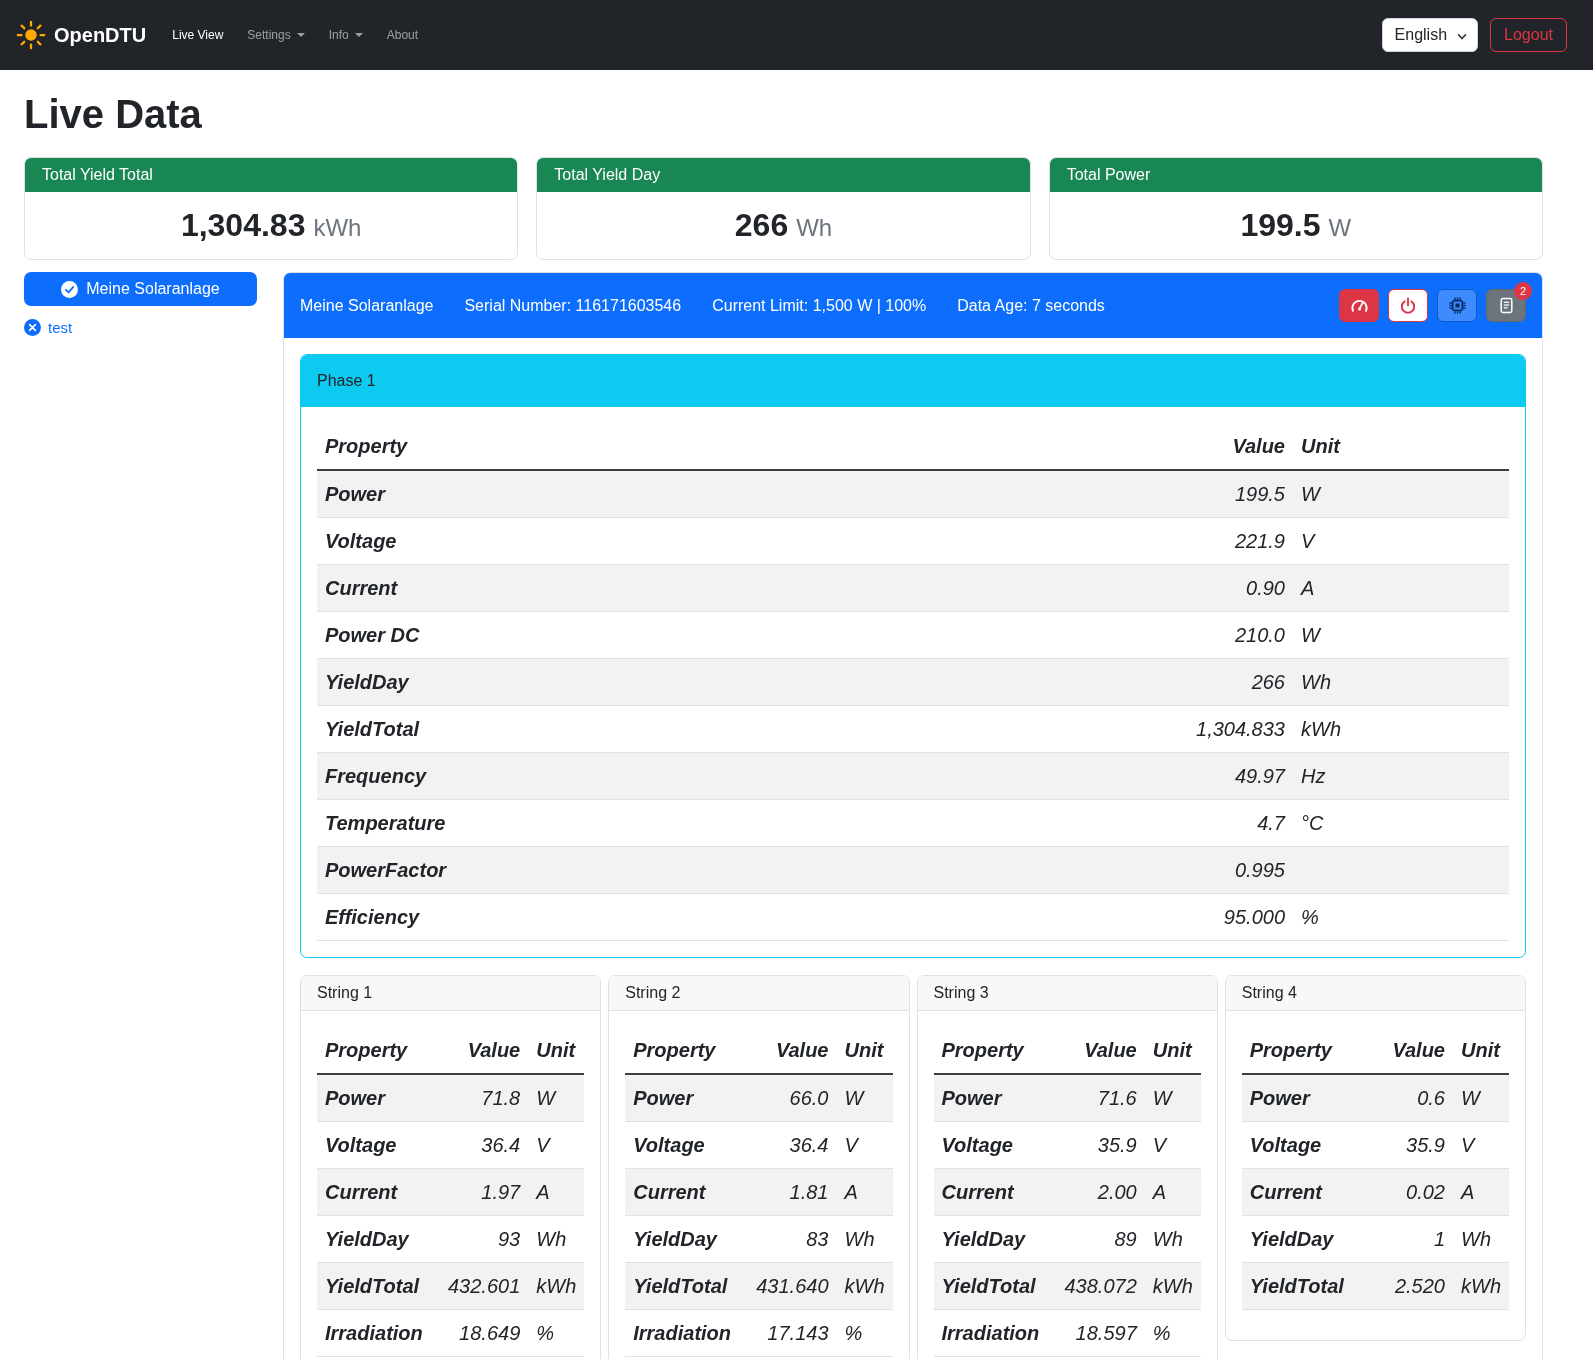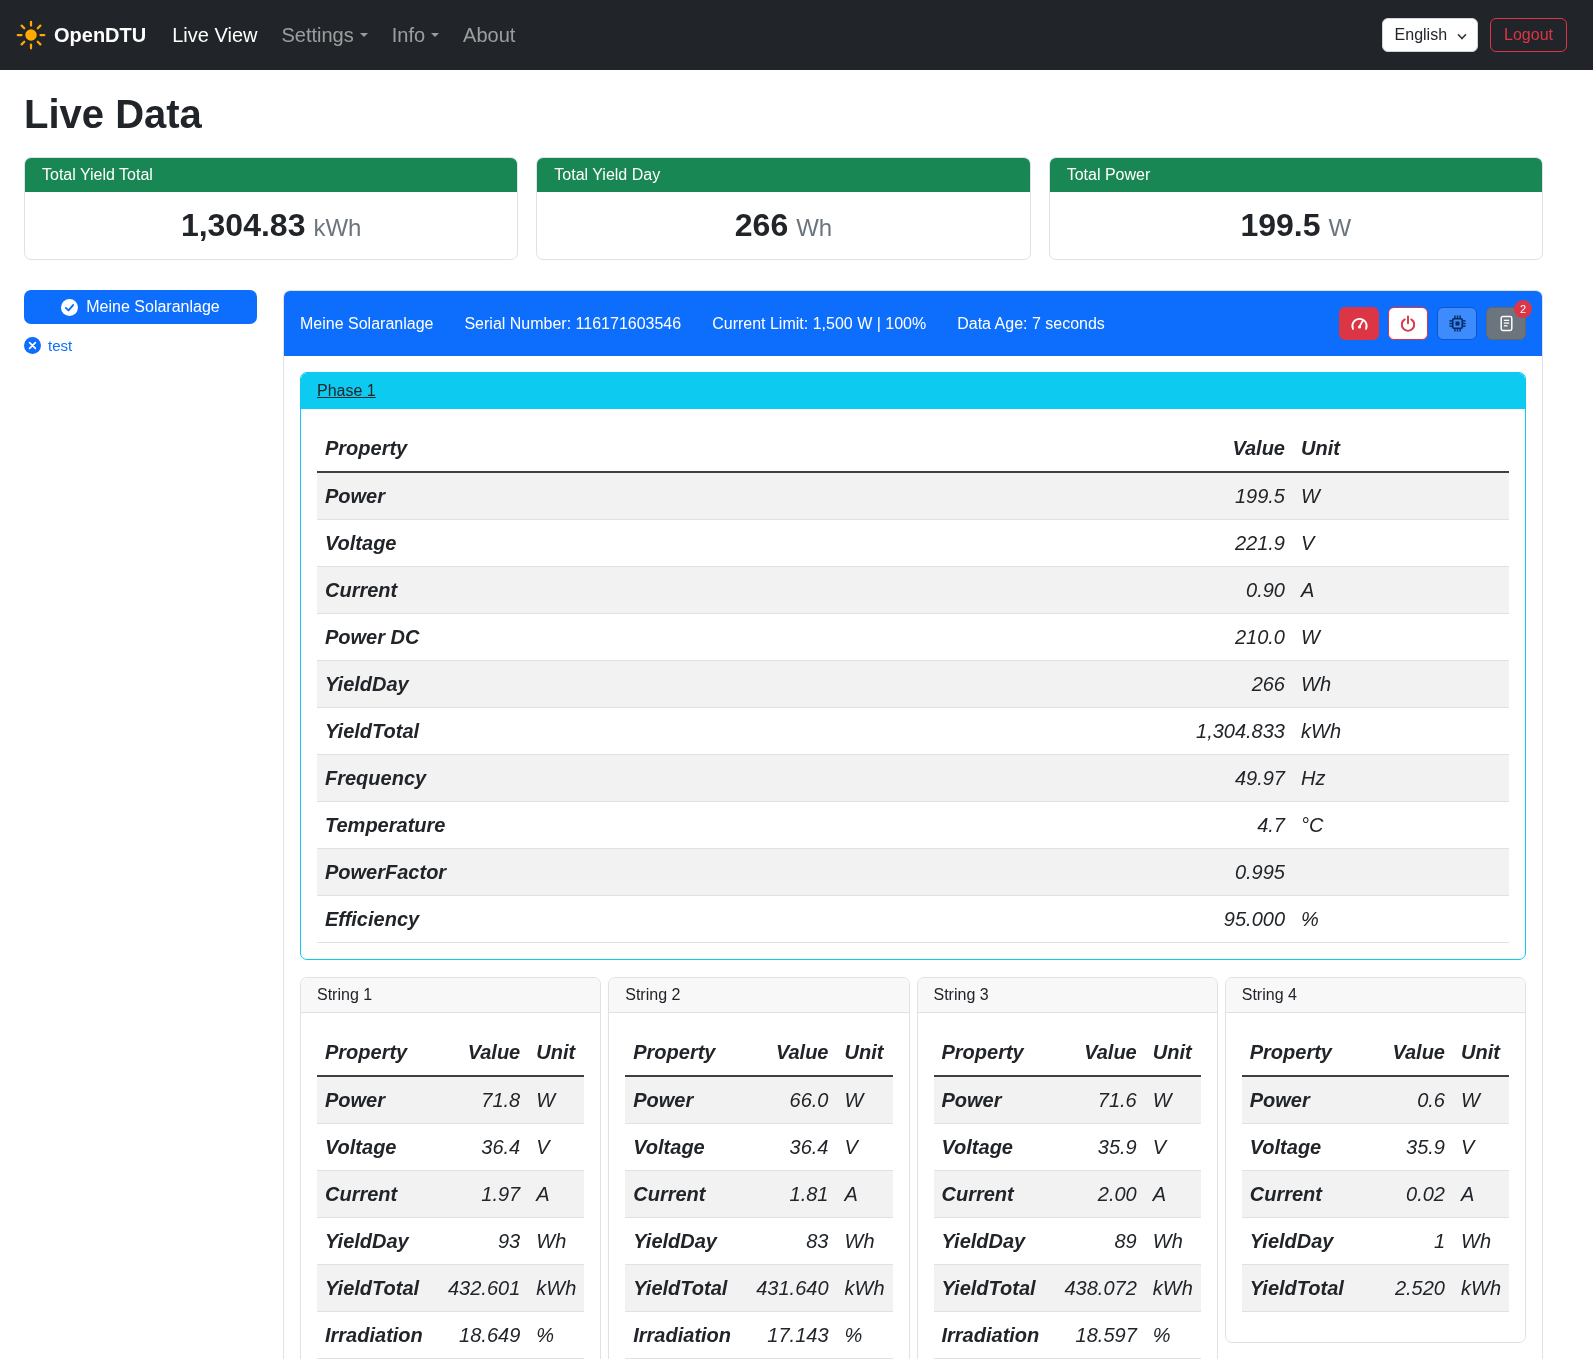--- a/index.html
+++ b/index.html
@@ -30,21 +30,21 @@
     margin-right: 14px;
   }
   .nav-links { display: flex; align-items: center; }
   .nav-link {
     color: rgba(255,255,255,0.55);
     padding: 8px 12px;
     cursor: pointer;
     display: flex;
     align-items: center;
     text-decoration: none;
-    font-size: 20px;
+    font-size: 12px;
   }
   .nav-link.active { color: #ffffff; }
   .caret {
     display: inline-block;
     width: 0; height: 0;
     margin-left: 6px;
     border-top: 4px solid currentColor;
     border-left: 4px solid transparent;
     border-right: 4px solid transparent;
   }
@@ -85,21 +85,21 @@
   h1.page-title {
     font-size: 40px;
     font-weight: 600;
     margin: 22px 0 20px 0;
   }
 
   .summary-row {
     display: grid;
     grid-template-columns: repeat(3, 1fr);
     gap: 18px;
-    margin-bottom: 30px;
+    margin-bottom: 12px;
   }
   .card {
     border: 1px solid #dee2e6;
     border-radius: 7px;
     background: #fff;
   }
   .card-header-green {
     background: #198754;
     color: #fff;
     padding: 8px 17px;
@@ -179,23 +179,22 @@
     padding: 0 3px;
   }
 
   .main-body { padding: 16px; }
 
   
   .phase-card { border: 1px solid #0dcaf0; border-radius: 7px; margin-bottom: 17px; background:#fff; }
   .phase-header {
     background: #0dcaf0;
     color: #212529;
-    padding: 9px 16px;
+    padding: 17px 16px;
     border-radius: 6px 6px 0 0;
-    text-decoration: underline;
   }
   .phase-body { padding: 16px; }
 
   
   .tbl { width: 100%; border-collapse: collapse; font-size: 20px; font-style: italic; }
   .tbl th, .tbl td { padding: 8px; line-height: 1.5; }
   .tbl thead th { border-bottom: 2px solid #3c4043; font-weight: 700; }
   .tbl tbody tr { border-bottom: 1px solid #dee2e6; }
   .tbl tbody tr:nth-child(odd) { background: rgba(0,0,0,0.05); }
   .tbl .prop { text-align: left; font-weight: 700; }

